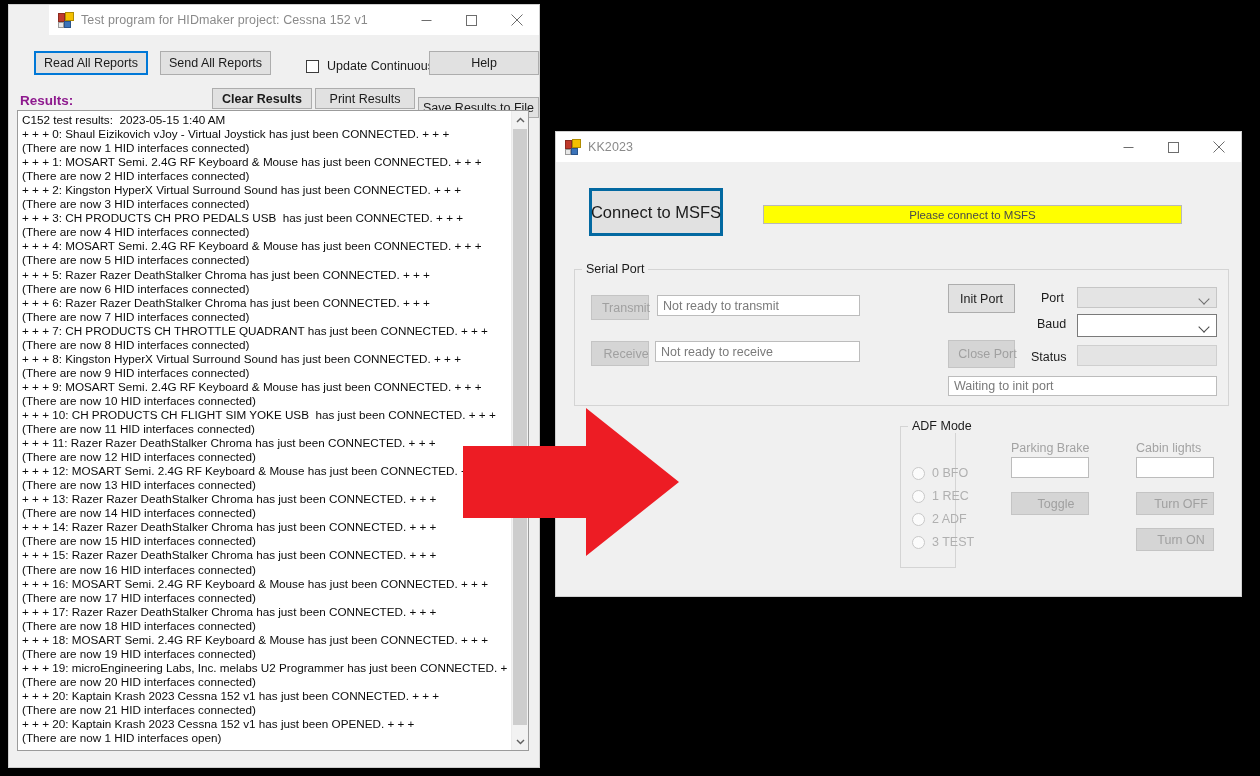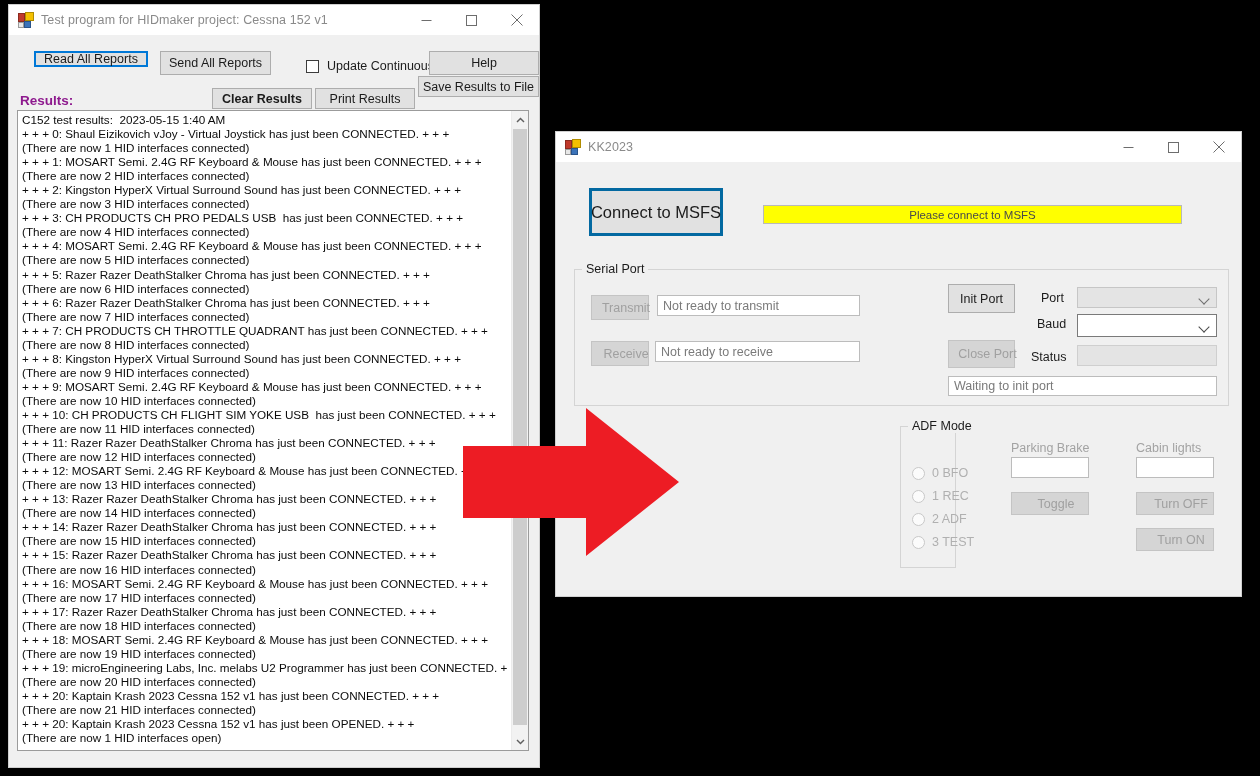--- a/index.html
+++ b/index.html
@@ -197,20 +197,21 @@
   }
   .checkbox .cl { font-size: 12.5px; color: #1b1b1b; white-space: nowrap; }
 
   
   #win-hidmaker {
     left: 8px;
     top: 4px;
     width: 532px;
     height: 764px;
     border: 1px solid #cfcfcf;
+    padding-left: 40px;
   }
   #results-label {
     position: absolute;
     left: 11px;
     top: 88px;
     font-size: 13.5px;
     font-weight: bold;
     color: #8e1a8e;
   }
   #results-box {
@@ -342,38 +343,38 @@
       </div>
       <div class="cap-btn">
         <svg width="12" height="12" viewBox="0 0 12 12">
             <line x1="0.5" y1="0.5" x2="11.5" y2="11.5" stroke="currentColor" stroke-width="1"></line>
             <line x1="11.5" y1="0.5" x2="0.5" y2="11.5" stroke="currentColor" stroke-width="1"></line>
           </svg>
       </div>
     </div>
   </div>
 
-  <button class="btn focus" style="left:25px; top:46px; width:114px; height:16px;">Read All Reports</button>
+  <button class="btn focus" style="left:25px; top:46px; width:114px; height:24px;">Read All Reports</button>
 
   <button class="btn" style="left:151px; top:46px; width:111px; height:24px;">Send All Reports</button>
 
   <div class="checkbox" style="left:297px; top:54px;">
     <span class="cb"></span>
     <span class="cl">Update Continuously</span>
   </div>
 
   <button class="btn" style="left:420px; top:46px; width:110px; height:24px;">Help</button>
 
   <div id="results-label">Results:</div>
 
   <button class="btn" style="left:203px; top:83px; width:100px; height:21px;font-weight:bold;">Clear Results</button>
 
   <button class="btn" style="left:306px; top:83px; width:100px; height:21px;">Print Results</button>
 
-  <button class="btn" style="left:409px; top:71px; width:121px; height:21px;">Save Results to File</button>
+  <button class="btn" style="left:409px; top:92px; width:121px; height:21px;">Save Results to File</button>
 
   <div id="results-box">
     <div id="results-text">C152 test results:  2023-05-15 1:40 AM
 + + + 0: Shaul Eizikovich vJoy - Virtual Joystick has just been CONNECTED. + + +
 (There are now 1 HID interfaces connected)
 + + + 1: MOSART Semi. 2.4G RF Keyboard &amp; Mouse has just been CONNECTED. + + +
 (There are now 2 HID interfaces connected)
 + + + 2: Kingston HyperX Virtual Surround Sound has just been CONNECTED. + + +
 (There are now 3 HID interfaces connected)
 + + + 3: CH PRODUCTS CH PRO PEDALS USB  has just been CONNECTED. + + +

